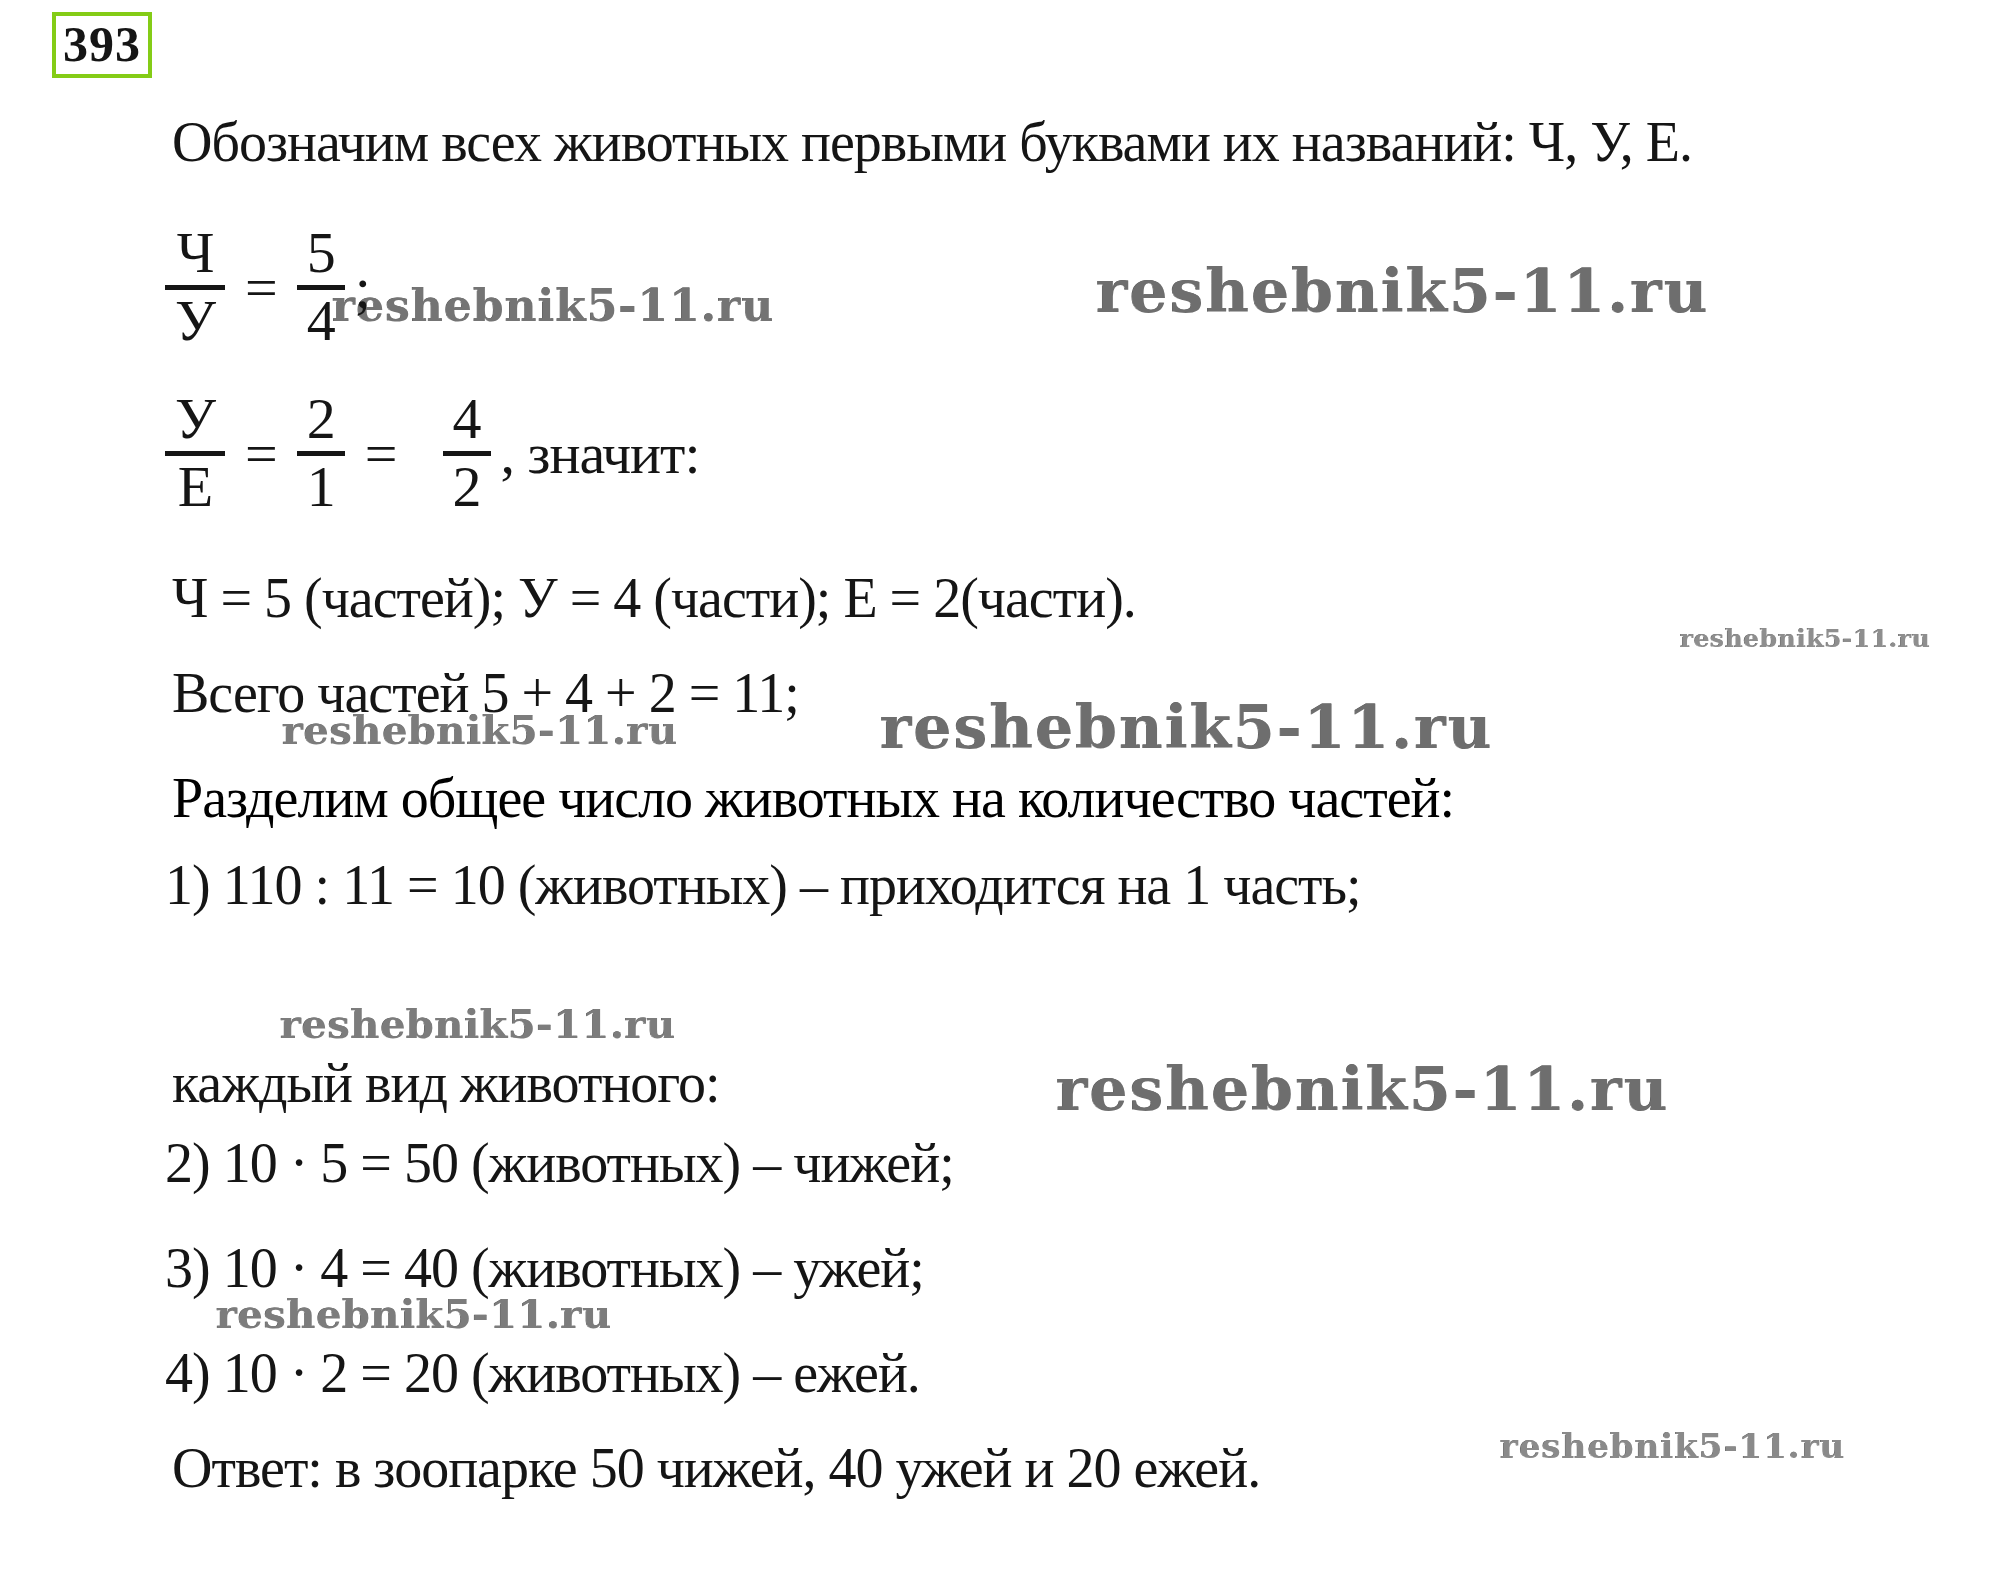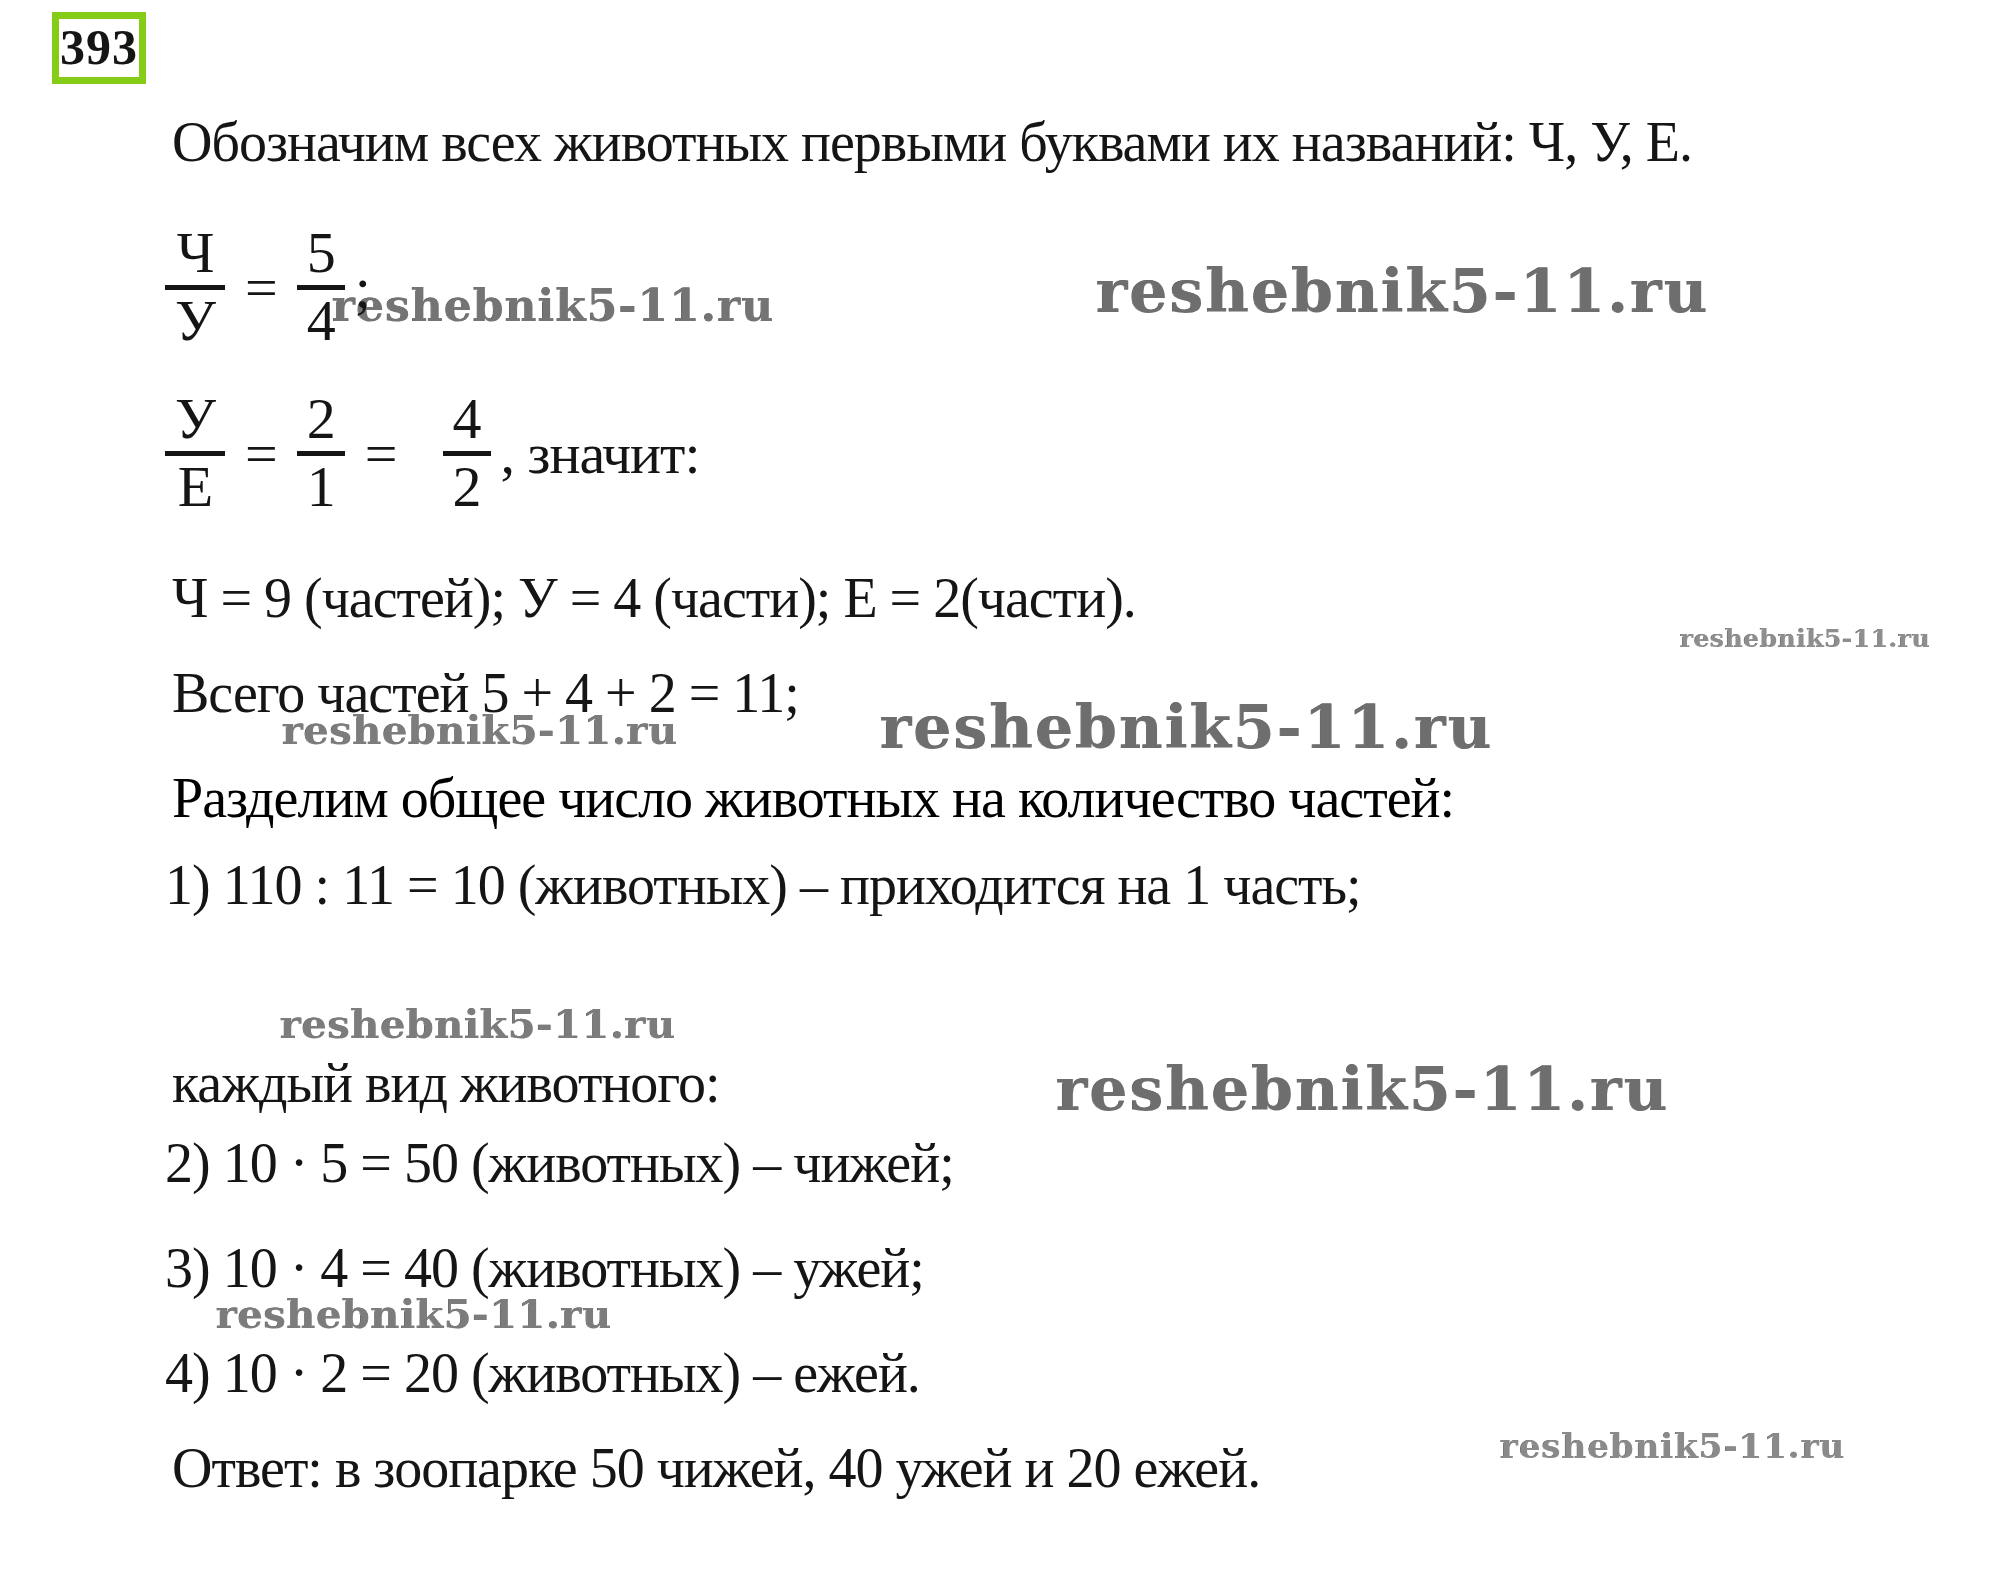--- a/index.html
+++ b/index.html
@@ -9,22 +9,22 @@
     height:1594px;
     background:#ffffff;
     font-family:"Liberation Serif","DejaVu Serif",serif;
     color:#151515;
     overflow:hidden;
   }
   
   .problem-box{
     position:absolute;
     left:52px; top:12px;
-    border:7px solid #84cc16;
-    padding:0 1px;
+    border:4px solid #84cc16;
+    padding:0 7px;
     font-size:50px;
     font-weight:bold;
     line-height:1.15;
     letter-spacing:1px;
     z-index:3;
   }
   
   .line{
     position:absolute;
     white-space:nowrap;
@@ -110,21 +110,21 @@
     </span>
     <span class="op">=</span>
     <span class="gap"></span>
     <span class="frac">
       <span class="num">4</span>
       <span class="den">2</span>
     </span>
     <span class="tail">, значит:</span>
   </div>
 
-  <div class="line" style="left:172px;top:568px;">Ч = 9 (частей); У = 4 (части); Е = 2(части).</div>
+  <div class="line" style="left:172px;top:568px;">Ч = 5 (частей); У = 4 (части); Е = 2(части).</div>
   <div class="line" style="left:172px;top:663px;">Всего частей 5 + 4 + 2 = 11;</div>
   <div class="line faded" style="left:172px;top:768px;">Разделим общее число животных на количество частей:</div>
   <div class="line" style="left:165px;top:855px;">1) 110 : 11 = 10 (животных) – приходится на 1 часть;</div>
   <div class="line" style="left:172px;top:1053px;text-align:center;">каждый вид животного:</div>
   <div class="line" style="left:165px;top:1133px;">2) 10 · 5 = 50 (животных) – чижей;</div>
   <div class="line" style="left:165px;top:1238px;">3) 10 · 4 = 40 (животных) – ужей;</div>
   <div class="line" style="left:165px;top:1343px;">4) 10 · 2 = 20 (животных) – ежей.</div>
   <div class="line" style="left:172px;top:1438px;">Ответ: в зоопарке 50 чижей, 40 ужей и 20 ежей.</div>
 
 </div>

